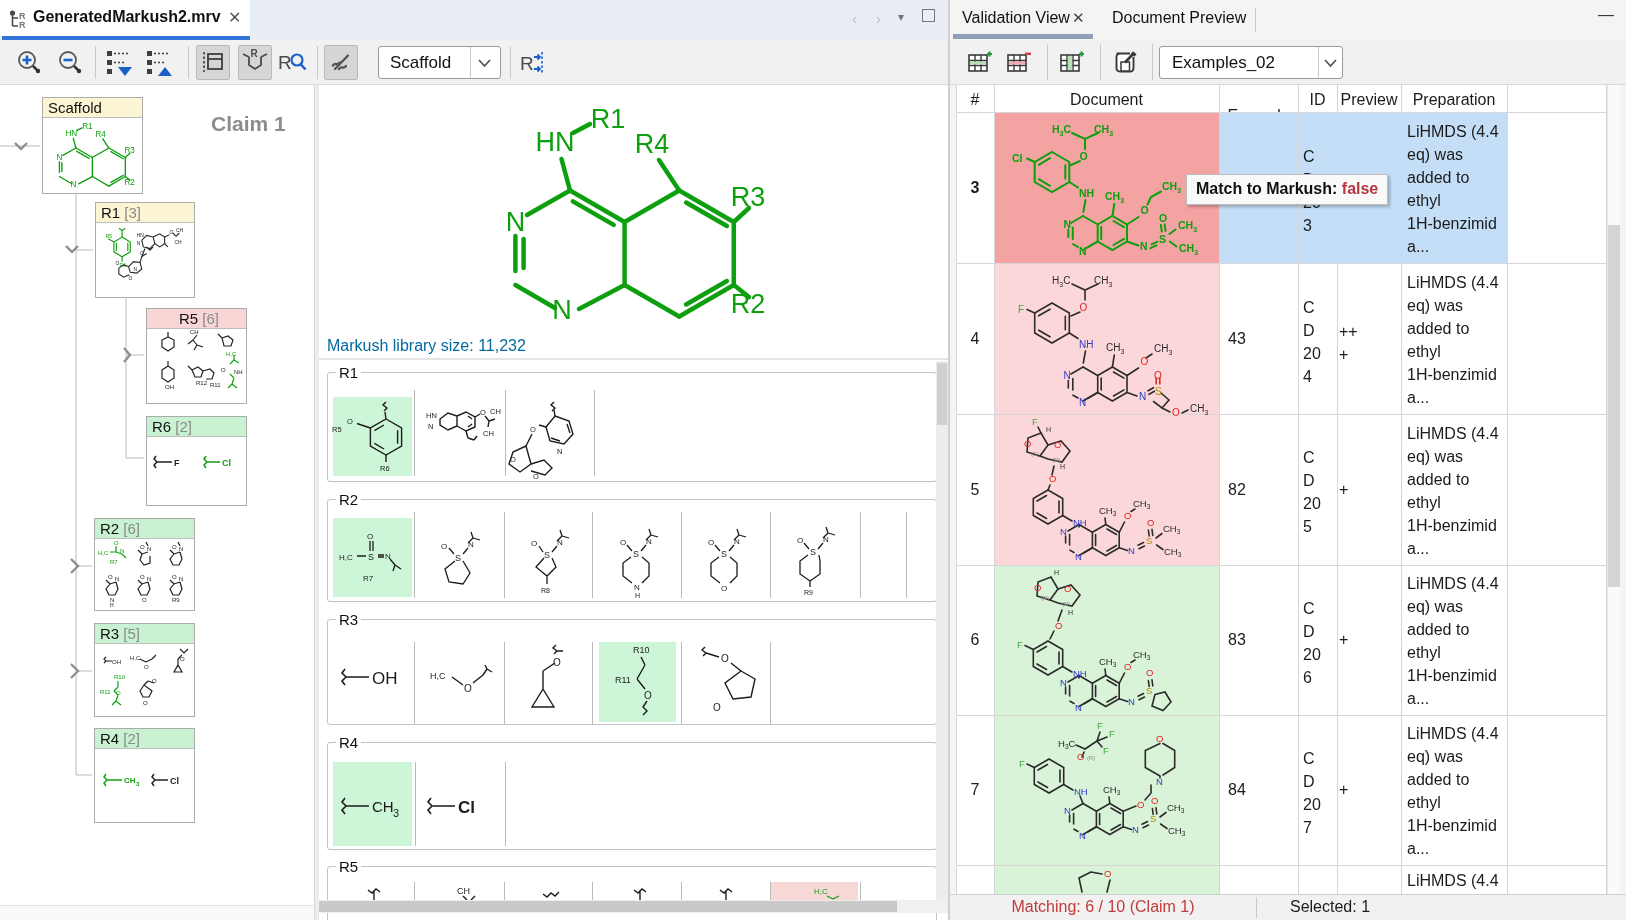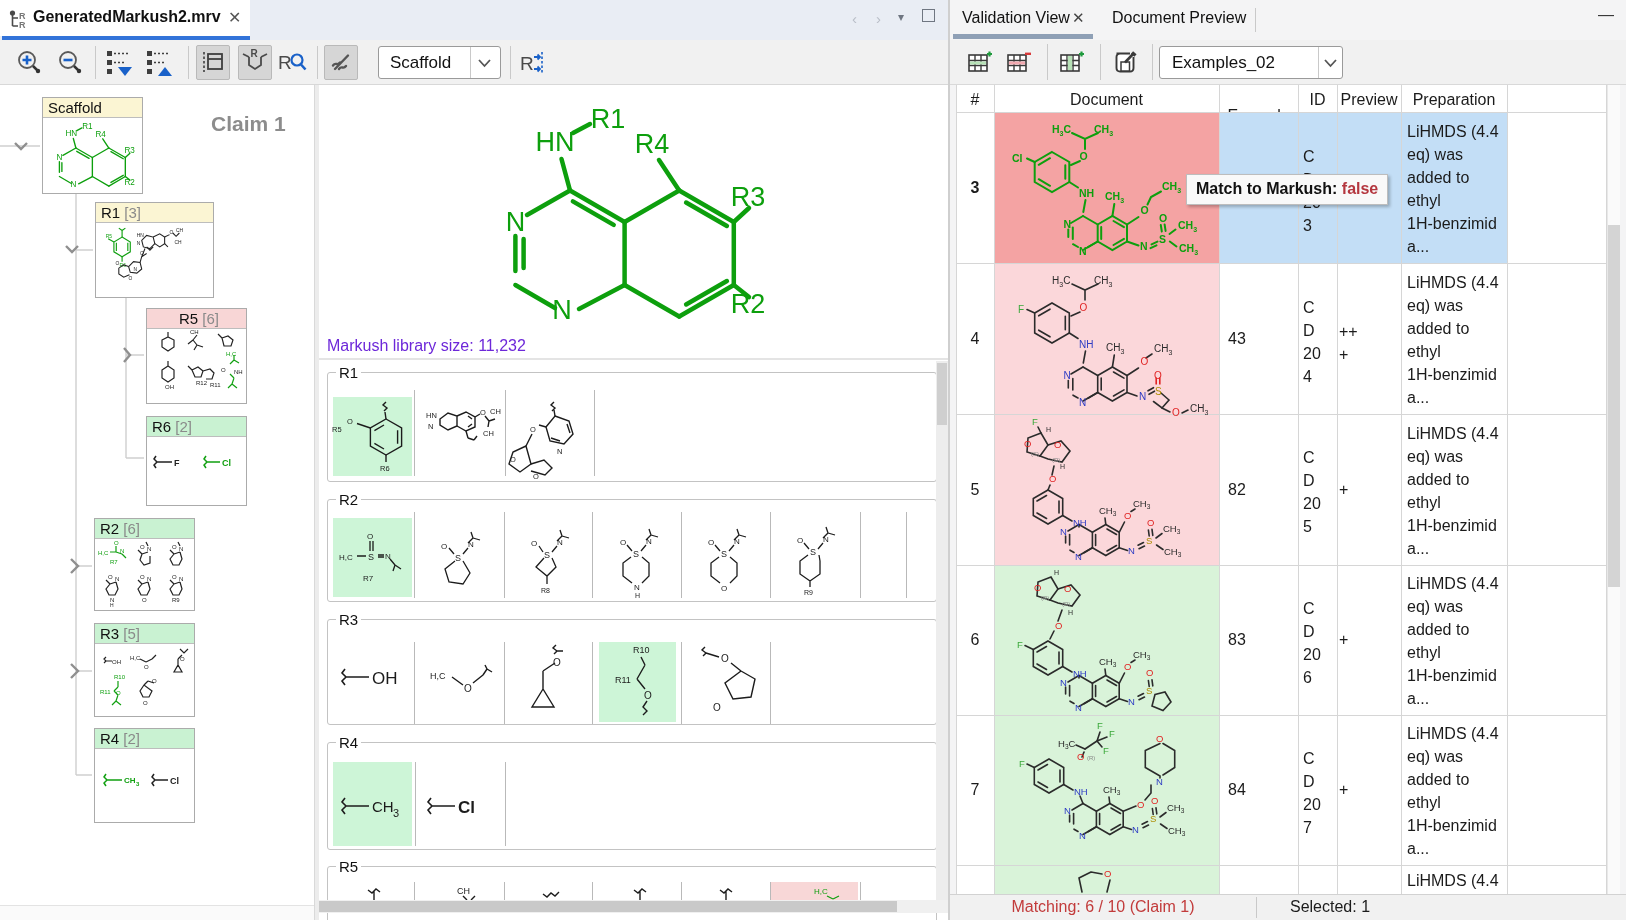--- a/index.html
+++ b/index.html
@@ -138,21 +138,21 @@
 </svg>
 <div class="a" style="left:211px;top:112px;font-size:21px;font-weight:bold;color:#8c8c8c;">Claim 1</div>
 
 <div class="box" style="left:42px;top:97px;width:101px;height:97px;">
   <div class="boxhdr" style="background:#fbf5d3;">Scaffold</div>
 </div>
 <svg class="a" style="left:50px;top:121px;" width="88" height="67" viewBox="168 16 286 222">
       <use href="#scaf"></use>
     </svg>
 
-<div class="box" style="left:95px;top:202px;width:119px;height:96px;">
+<div class="box" style="left:95px;top:202px;width:100px;height:96px;">
   <div class="boxhdr" style="background:#fbf5d3;">R1 <span class="cnt">[3]</span></div>
 </div>
 <svg class="a" style="left:97px;top:224px;" width="96" height="72" viewBox="0 0 100 88" preserveAspectRatio="xMidYMin meet">
   <g stroke="#11a011" stroke-width="1.4" fill="none">
     <path d="M22 16 L22 8 M18 5 L22 8 L26 5"></path>
     <path d="M22 16 L32 22 L32 34 L22 40 L12 34 L12 22 Z M29 23 L29 33 M15 23 L15 33"></path>
     <path d="M12 22 L5 18"></path>
         <path d="M22 40 L22 46"></path>
   </g>
   <text x="2" y="17" font-size="6" fill="#11a011">R5</text>
@@ -283,21 +283,21 @@
 <svg class="a" style="left:98px;top:768px;" width="92" height="24" viewBox="0 0 92 24">
   <path d="M8 6 L6 9 L9 12 L6 15 L8 18 M9 12 L24 12" stroke="#11a011" stroke-width="1.5" fill="none"></path>
   <text x="26" y="15" font-size="8" font-weight="bold" fill="#11a011">CH</text>
   <text x="38" y="18" font-size="6" font-weight="bold" fill="#11a011">3</text>
   <path d="M56 6 L54 9 L57 12 L54 15 L56 18 M57 12 L70 12" stroke="#222" stroke-width="1.5" fill="none"></path>
   <text x="72" y="16" font-size="9" font-weight="bold" fill="#222">Cl</text>
 </svg>
 </div>
 
 <div class="a" style="left:319px;top:85px;width:629px;height:275px;background:#fff;border-bottom:2px solid #e4e4e4;box-sizing:border-box;"></div>
-<div class="a" style="left:327px;top:337px;font-size:16px;color:#6d28d9;">Markush library size: 11,232</div>
+<div class="a" style="left:327px;top:337px;font-size:16px;color:#0369a1;">Markush library size: 11,232</div>
 <svg class="a" style="left:319px;top:85px;" width="629" height="275" viewBox="0 0 629 275">
 <defs>
 <g id="scaf" stroke="#0d9f0d" fill="none" stroke-width="4.5" stroke-linecap="round">
   <path d="M251 105.5 L208 130"></path>
   <path d="M196.4 151 L196.4 186"></path>
   <path d="M204.6 154 L204.6 183"></path>
   <path d="M196.4 200 L236 223"></path>
   <path d="M260 224 L305.6 200"></path>
   <path d="M305.6 200 L305.6 137"></path>
   <path d="M305.6 137 L251 105.5"></path>

